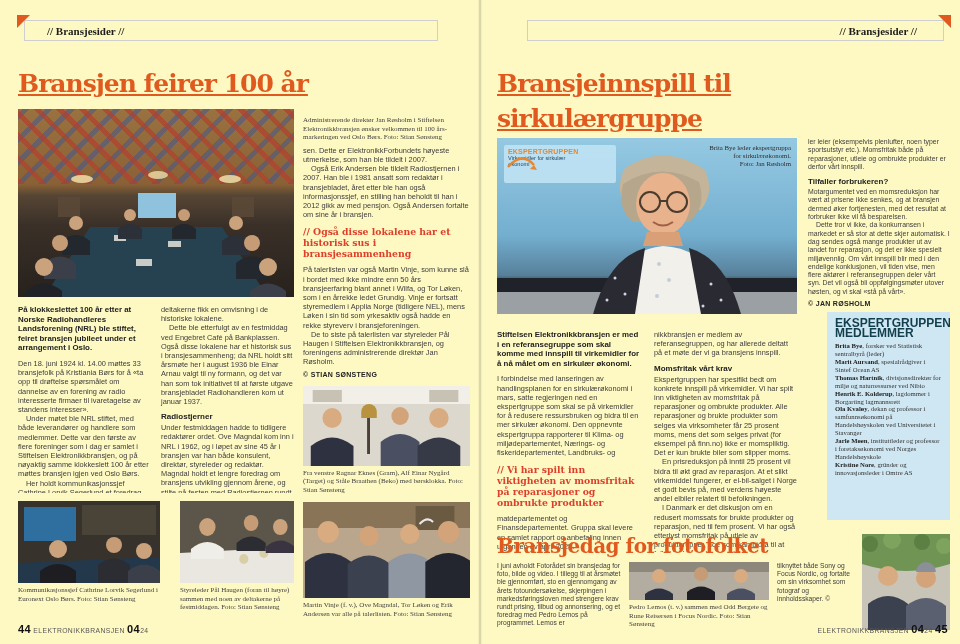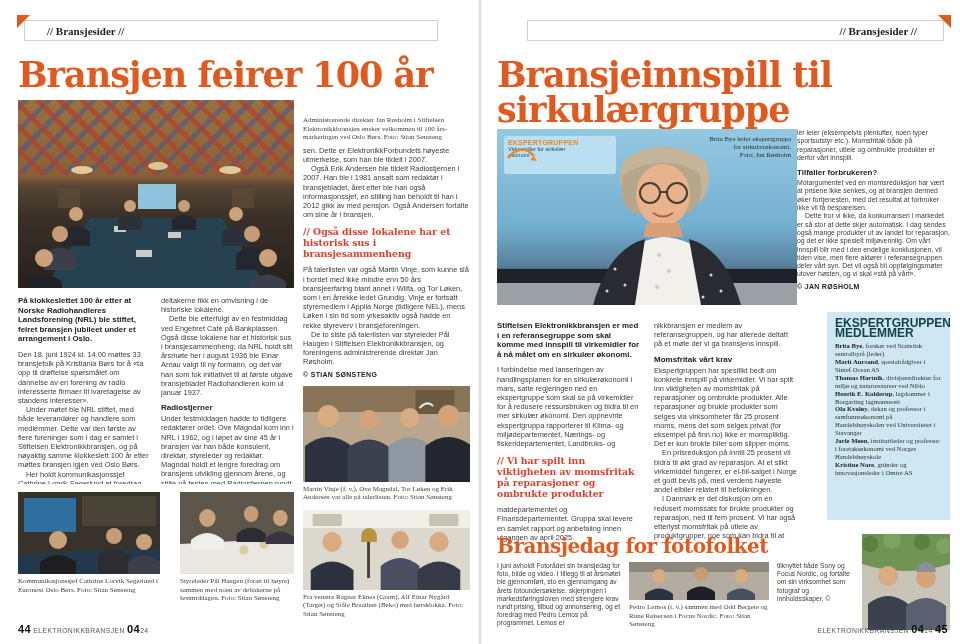--- a/index.html
+++ b/index.html
@@ -1,35 +1,35 @@
 <!DOCTYPE html>
 <html><head>
 <meta charset="utf-8">
 <style>
   html,body{margin:0;padding:0;background:#e9e9e9;}
-  .spread{position:relative;width:960px;height:644px;background:#ffffff;margin:0 auto;
+  .spread{position:relative;width:960px;height:644px;background:#fef9c3;margin:0 auto;
     font-family:"Liberation Sans",sans-serif;color:#3c3c3c;overflow:hidden;
     box-shadow:0 0 4px rgba(0,0,0,.3);}
   .page{position:absolute;top:0;width:480px;height:644px;overflow:hidden;box-sizing:border-box;}
   .page-left{left:0;padding:16px 10px 8px 18px;}
   .page-right{left:480px;padding:16px 10px 8px 17px;}
   .fold{position:absolute;left:478px;top:0;width:4px;height:644px;
     background:linear-gradient(90deg,rgba(0,0,0,0),rgba(0,0,0,.18),rgba(0,0,0,0));z-index:5;}
 
   
   .kicker{position:relative;border:1px solid #cfcfcf;height:19px;display:flex;align-items:center;
     font-family:"Liberation Serif",serif;font-weight:bold;font-size:11px;color:#1d1d1d;}
   .kicker-left{margin:4px 32px 0 6px;padding-left:22px;}
   .kicker-right{margin:4px 6px 0 30px;justify-content:flex-end;padding-right:26px;}
   .fold-tri{position:absolute;width:0;height:0;}
   .tri-left{left:-8px;top:-6px;border-top:13px solid #e05a20;border-right:13px solid transparent;}
   .tri-right{right:-8px;top:-6px;border-top:13px solid #e05a20;border-left:13px solid transparent;}
 
   .headline{font-family:"DejaVu Serif","Liberation Serif",serif;font-weight:bold;color:#e05a20;
-    font-size:35px;line-height:35px;letter-spacing:-1px;margin:16px 0 8px 0;}
+    font-size:25px;line-height:35px;letter-spacing:-1px;margin:25px 0 8px 0;text-decoration:underline;}
 
   
   .p{font-size:7.4px;line-height:9.2px;margin:0 0 0 0;text-align:left;}
   .p + .p{text-indent:8px;}
   .pspace{margin-top:4px;}
   .lead{font-weight:bold;font-size:7.9px;line-height:9.6px;margin:0 0 6px 0;color:#222;}
   .sub{font-weight:bold;font-size:8px;color:#222;margin:6px 0 2px 0;}
   .redsub{font-family:"DejaVu Serif","Liberation Serif",serif;font-weight:bold;color:#dd3f2b;
     font-size:9.3px;line-height:11px;margin:7px 0 6px 0;}
   .cap{font-family:"Liberation Serif",serif;font-size:7px;line-height:8.6px;color:#3f3f3f;margin:3px 0 0 0;}
@@ -54,21 +54,21 @@
   .lp-figs figure{margin:0;}
   .fig1{width:142px;flex:none;}
   .fig2{flex:1;}
   .lp-figs .photo{height:82px;}
   .lp-right{flex:1;min-width:0;}
   .lp-right figure{margin:8px 0 0 0;}
   .ph-talerliste{height:96px;}
   .ph-borsklokke{height:80px;}
 
   
-  .rp-photo-row{display:flex;}
+  .rp-photo-row{display:flex;gap:11px;}
   .rp-photo{width:300px;height:176px;flex:none;
     background:linear-gradient(180deg,#95c9e2 0%,#74afd0 55%,#57809a 78%,#23242a 84%,#9aa0a4 92%,#8a9094 100%);}
   .slide{position:absolute;left:7px;top:7px;width:112px;height:38px;background:rgba(190,226,243,.92);
     border-radius:2px;padding:3px 4px;box-sizing:border-box;}
   .slide-title{font-size:7px;font-weight:bold;color:#e8872e;letter-spacing:.2px;}
   .slide-sub{font-size:5.6px;line-height:6.4px;color:#274b63;width:60px;}
   .overlay-cap{position:absolute;right:6px;top:6px;text-align:right;white-space:pre-line;
     font-family:"Liberation Serif",serif;font-size:6.8px;line-height:8.2px;color:#2e2e2e;}
   .rp-rail{flex:1;min-width:0;height:184px;overflow:hidden;}
   .rp-rail .p{font-size:6.9px;line-height:8.3px;}
@@ -188,67 +188,67 @@
                 <circle cx="110" cy="26" r="8" fill="#caa27c"></circle>
                   <path d="M94 46 q16 -13 32 0 l0 6 l-32 0 z" fill="#3a3442"></path>
               </svg>
             </div>
             <figcaption class="cap">Styreleder Pål Haugen (foran til høyre) sammen med noen av deltakerne på festmiddagen. Foto: Stian Sønsteng</figcaption>
           </figure>
         </div>
       </div>
 
       <div class="lp-right">
-        <p class="cap" style="margin-top:16px;">Administrerende direktør Jan Røsholm i Stiftelsen Elektronikkbransjen ønsker velkommen til 100 års-markeringen ved Oslo Børs. Foto: Stian Sønsteng</p>
+        <p class="cap" style="margin-top:7px;">Administrerende direktør Jan Røsholm i Stiftelsen Elektronikkbransjen ønsker velkommen til 100 års-markeringen ved Oslo Børs. Foto: Stian Sønsteng</p>
         <div class="pspace"></div>
         <p class="p">sen. Dette er ElektronikkForbundets høyeste utmerkelse, som han ble tildelt i 2007.</p>
         <p class="p">Også Erik Andersen ble tildelt Radiostjernen i 2007. Han ble i 1981 ansatt som redaktør i bransjebladet, året etter ble han også informasjonssjef, en stilling han beholdt til han i 2012 gikk av med pensjon. Også Andersen fortalte om sine år i bransjen.</p>
         <h3 class="redsub">// Også disse lokalene har et historisk sus i bransjesammenheng</h3>
         <p class="p">På talerlisten var også Martin Vinje, som kunne slå i bordet med ikke mindre enn 50 års bransjeerfaring blant annet i Wilfa, og Tor Løken, som i en årrekke ledet Grundig. Vinje er fortsatt styremedlem i Applia Norge (tidligere NEL), mens Løken i sin tid som yrkesaktiv også hadde en rekke styreverv i bransjeforeningen.</p>
         <p class="p">De to siste på talerlisten var styreleder Pål Haugen i Stiftelsen Elektronikkbransjen, og foreningens administrerende direktør Jan Røsholm.</p>
         <p class="byline">© STIAN SØNSTENG</p>
+
+        <figure>
+          <div class="photo ph-borsklokke">
+            <svg viewBox="0 0 172 80" preserveAspectRatio="none">
+              <rect width="172" height="80" fill="#ddd8ce"></rect>
+              <rect x="0" y="0" width="172" height="18" fill="#f2efe8"></rect>
+              <rect x="10" y="4" width="30" height="12" fill="#c8c2b4"></rect>
+                <rect x="130" y="4" width="30" height="12" fill="#c8c2b4"></rect>
+              <rect x="66" y="28" width="3" height="40" fill="#4a4238"></rect>
+              <path d="M60 26 a8 8 0 0 1 16 0 l0 6 l-16 0 z" fill="#b8923e"></path>
+              <circle cx="30" cy="32" r="10" fill="#d9ab80"></circle>
+                <path d="M8 60 q22 -17 44 0 l0 20 l-44 0 z" fill="#2e3240"></path>
+              <circle cx="100" cy="30" r="9" fill="#d3a47a"></circle>
+                <path d="M80 56 q20 -16 40 0 l0 24 l-40 0 z" fill="#4a5062"></path>
+              <circle cx="140" cy="32" r="10" fill="#d9ab80"></circle>
+                <path d="M118 60 q22 -17 44 0 l0 20 l-44 0 z" fill="#353a46"></path>
+            </svg>
+          </div>
+          <figcaption class="cap">Fra venstre Ragnar Eknes (Gram), Alf Einar Nygård (Target) og Ståle Braathen (Beko) med børsklokka. Foto: Stian Sønsteng</figcaption>
+        </figure>
 
         <figure>
           <div class="photo ph-talerliste">
             <svg viewBox="0 0 172 96" preserveAspectRatio="none">
               <rect width="172" height="96" fill="#b9a68c"></rect>
               <rect x="0" y="0" width="172" height="26" fill="#8a7458"></rect>
               <rect x="116" y="4" width="40" height="24" fill="#6b5a42"></rect>
               <circle cx="26" cy="30" r="11" fill="#d9ab80"></circle>
                 <path d="M2 60 q24 -18 48 0 l0 36 l-48 0 z" fill="#2e3240"></path>
               <circle cx="68" cy="34" r="10" fill="#d3a47a"></circle>
                 <path d="M46 62 q22 -17 44 0 l0 34 l-44 0 z" fill="#3c414f"></path>
               <circle cx="110" cy="32" r="10" fill="#d9ab80"></circle>
                 <path d="M88 60 q22 -17 44 0 l0 36 l-44 0 z" fill="#8f97a3"></path>
               <circle cx="150" cy="30" r="11" fill="#d3a47a"></circle>
                 <path d="M126 60 q24 -18 48 0 l0 36 l-48 0 z" fill="#23262e"></path>
               <path d="M120 22 q8 -8 14 -2" stroke="#e8e8e8" fill="none" stroke-width="2"></path>
             </svg>
           </div>
           <figcaption class="cap">Martin Vinje (f. v.), Ove Magndal, Tor Løken og Erik Andersen var alle på talerlisten. Foto: Stian Sønsteng</figcaption>
-        </figure>
-
-        <figure>
-          <div class="photo ph-borsklokke">
-            <svg viewBox="0 0 172 80" preserveAspectRatio="none">
-              <rect width="172" height="80" fill="#ddd8ce"></rect>
-              <rect x="0" y="0" width="172" height="18" fill="#f2efe8"></rect>
-              <rect x="10" y="4" width="30" height="12" fill="#c8c2b4"></rect>
-                <rect x="130" y="4" width="30" height="12" fill="#c8c2b4"></rect>
-              <rect x="66" y="28" width="3" height="40" fill="#4a4238"></rect>
-              <path d="M60 26 a8 8 0 0 1 16 0 l0 6 l-16 0 z" fill="#b8923e"></path>
-              <circle cx="30" cy="32" r="10" fill="#d9ab80"></circle>
-                <path d="M8 60 q22 -17 44 0 l0 20 l-44 0 z" fill="#2e3240"></path>
-              <circle cx="100" cy="30" r="9" fill="#d3a47a"></circle>
-                <path d="M80 56 q20 -16 40 0 l0 24 l-40 0 z" fill="#4a5062"></path>
-              <circle cx="140" cy="32" r="10" fill="#d9ab80"></circle>
-                <path d="M118 60 q22 -17 44 0 l0 20 l-44 0 z" fill="#353a46"></path>
-            </svg>
-          </div>
-          <figcaption class="cap">Fra venstre Ragnar Eknes (Gram), Alf Einar Nygård (Target) og Ståle Braathen (Beko) med børsklokka. Foto: Stian Sønsteng</figcaption>
         </figure>
       </div>
     </div>
 
     <div class="footer footer-left">
       <b>44</b>
       <span>ELEKTRONIKKBRANSJEN</span>
       <b>04</b><span>24</span>
     </div>
   </div>

